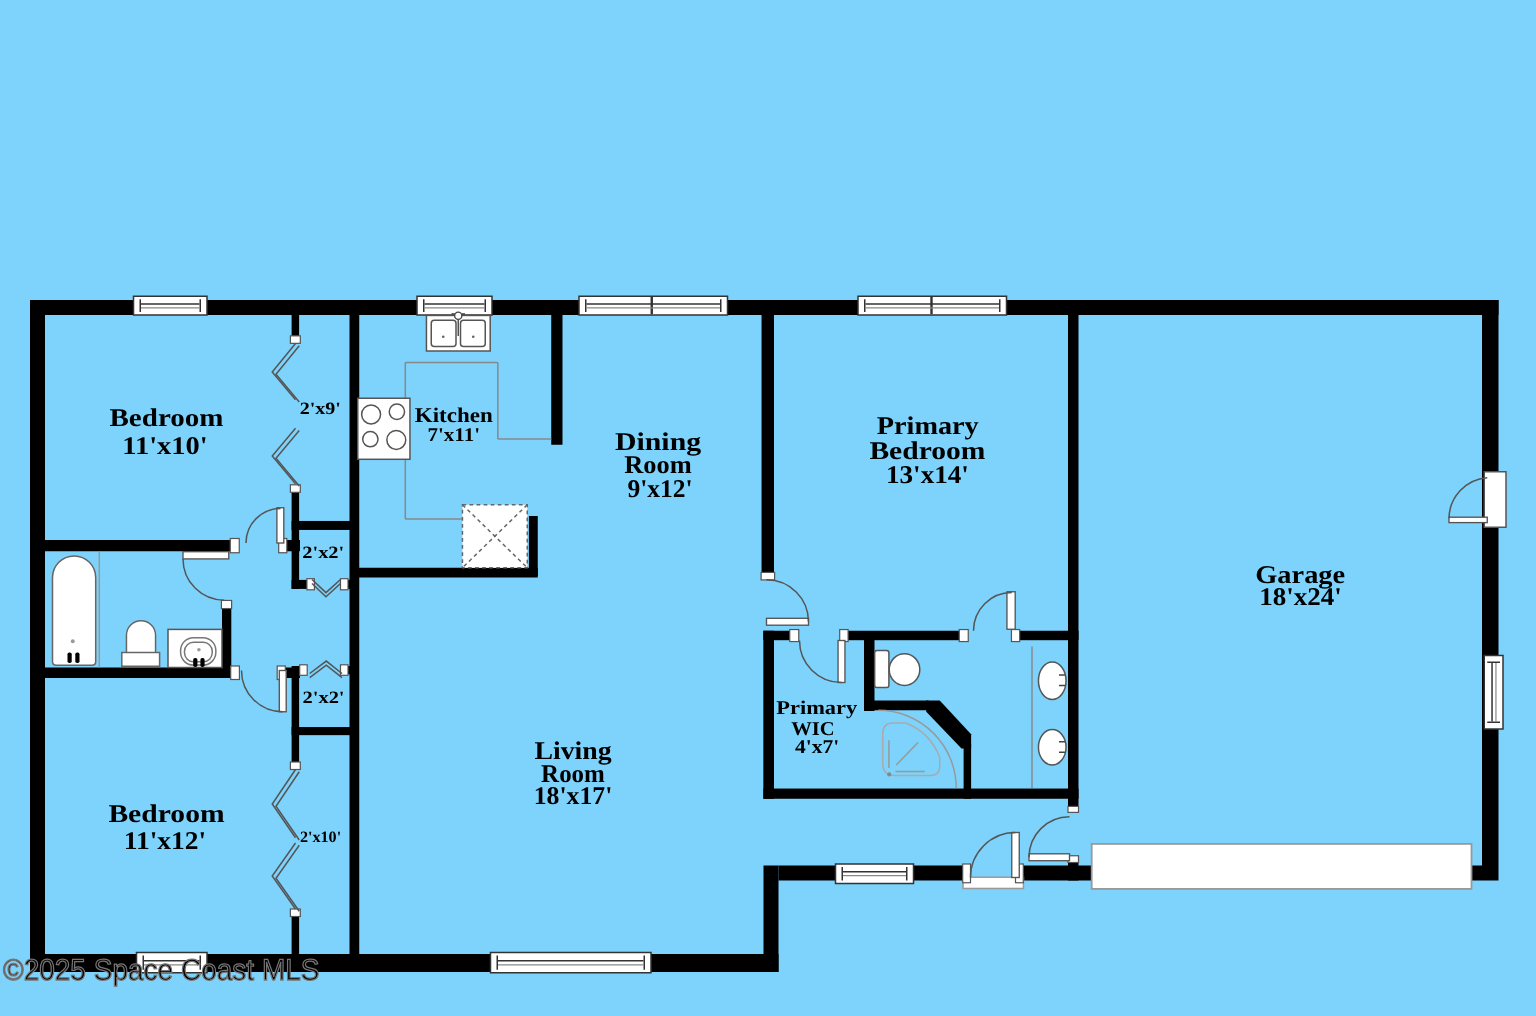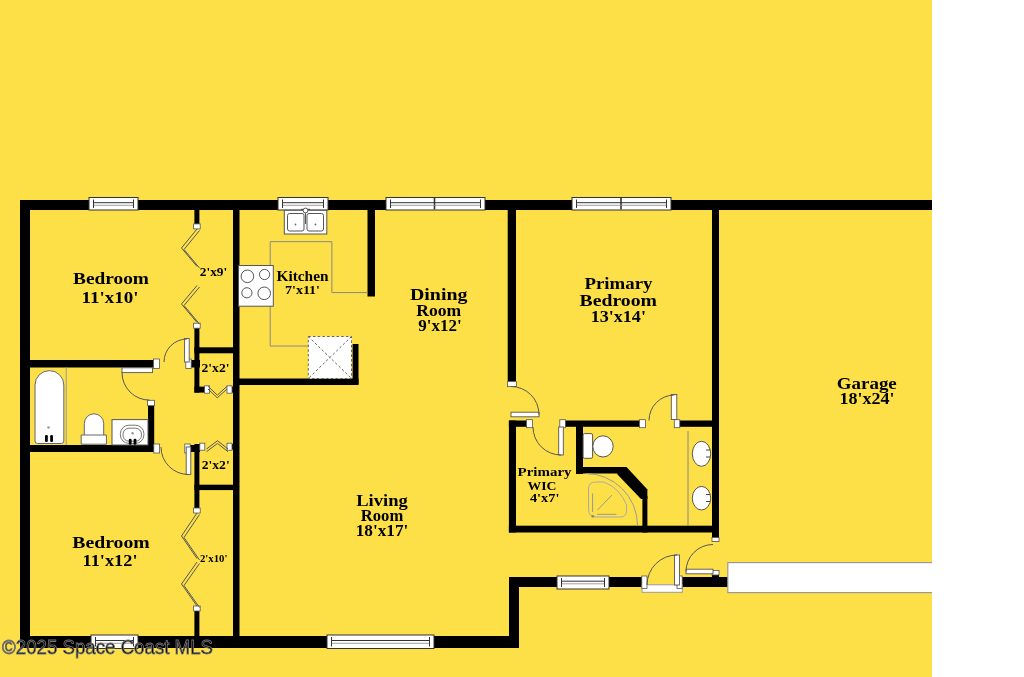--- a/index.html
+++ b/index.html
@@ -1,16 +1,16 @@
 <!DOCTYPE html>
 <html><head>
 <meta charset="utf-8">
 <style>
   html,body{margin:0;padding:0;background:#fff;}
-  .page{position:relative;width:932px;height:677px;background:#fde047;overflow:hidden;
+  .page{position:relative;width:1024px;height:677px;background:#7dd3fc;overflow:hidden;
         font-family:"Liberation Serif", serif;}
   svg{display:block;transform:translateZ(0);}
   text{font-family:"Liberation Serif", serif;font-weight:bold;fill:#000;}
   .wm{font-family:"Liberation Sans", sans-serif;font-weight:normal;}
 </style>
 </head>
 <body>
 <div class="page">
 <svg width="1024" height="677" viewBox="0 0 1024 677">
 

